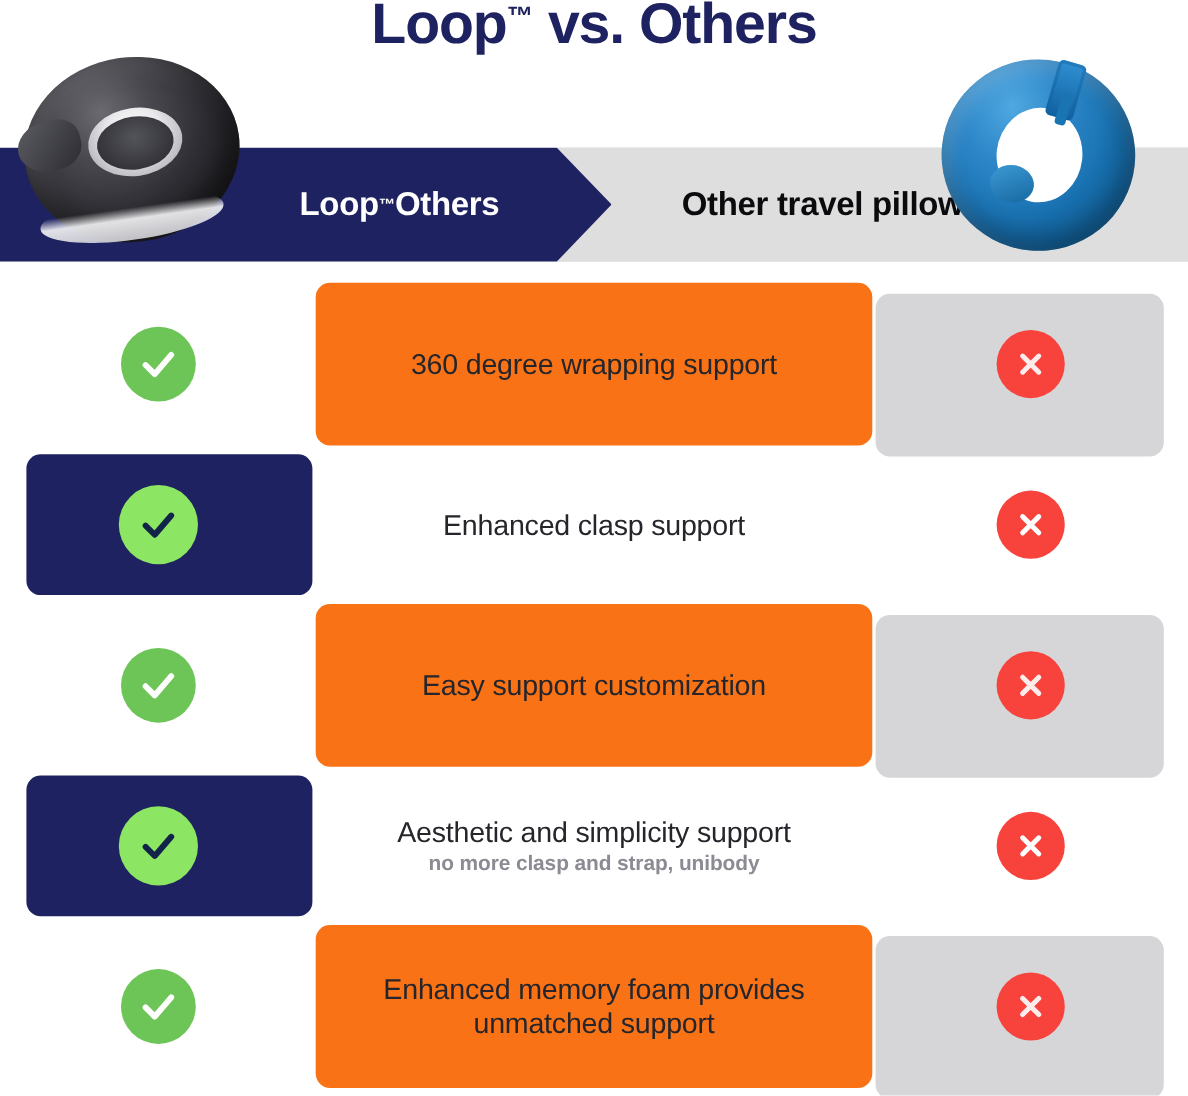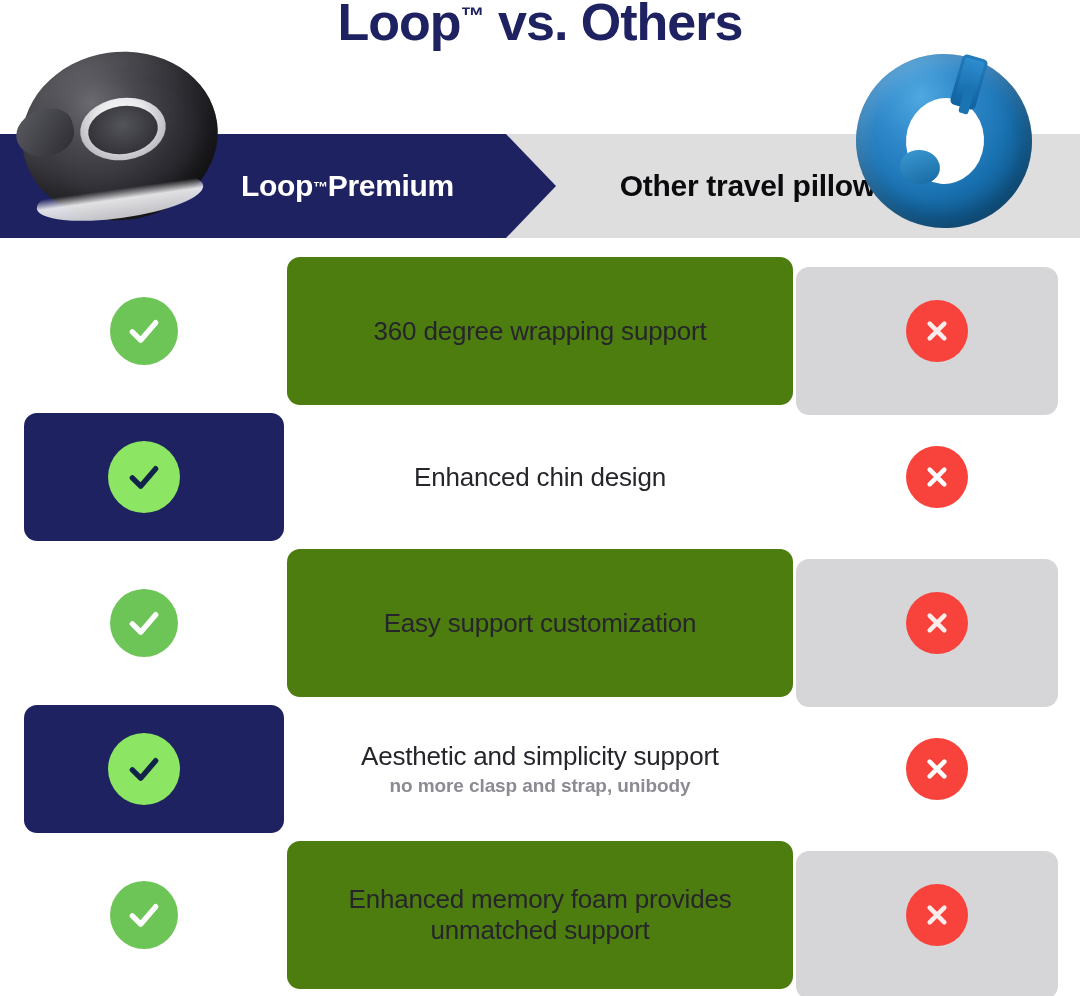--- a/index.html
+++ b/index.html
@@ -259,21 +259,21 @@
     width: 506px;
     height: 148px;
     border-radius: 13px;
     display: flex;
     flex-direction: column;
     align-items: center;
     justify-content: center;
     padding: 0 26px;
     text-align: center;
   }
-  .center-card.shaded { background: #4d7c0f; }
+  .center-card.shaded { background: #f97316; }
   .feature-title {
     font-size: 26px;
     font-weight: 400;
     color: #25252b;
     line-height: 1.18;
     letter-spacing: -0.2px;
   }
   .feature-sub {
     margin-top: 4px;
     font-size: 19px;
@@ -337,21 +337,21 @@
     <div class="clasp"></div>
     <div class="clasp2"></div>
   </div>
 
   <div class="header-band">
     <div class="header-gray"></div>
     <div class="header-navy"></div>
     <div class="header-loop-label">
       <span>Loop</span>
         <span class="tm">™</span>
-        <span> Premium</span>
+        <span> Others</span>
     </div>
     <div class="header-other-label">Other travel pillows</div>
   </div>
 
   <div class="rows">
 
     <div class="row">
       <div class="cell-left">
         <div class="check">
           <svg viewBox="0 0 24 24" fill="none" stroke="#ffffff" stroke-width="3.2" stroke-linecap="round" stroke-linejoin="round">
@@ -378,21 +378,21 @@
       <div class="cell-left">
         <div class="navy-card"></div>
         <div class="check bright">
           <svg viewBox="0 0 24 24" fill="none" stroke="#12234a" stroke-width="3.2" stroke-linecap="round" stroke-linejoin="round">
               <path d="M5 12.5 L10 17.5 L19 7"></path>
             </svg>
         </div>
       </div>
       <div class="cell-center">
         <div class="center-card">
-          <div class="feature-title">Enhanced chin design</div>
+          <div class="feature-title">Enhanced clasp support</div>
         </div>
       </div>
       <div class="cell-right">
         <div class="cross">
           <svg viewBox="0 0 24 24" fill="none" stroke="#ffffff" stroke-width="3.4" stroke-linecap="round">
               <path d="M6.5 6.5 L17.5 17.5 M17.5 6.5 L6.5 17.5"></path>
             </svg>
         </div>
       </div>
     </div>

